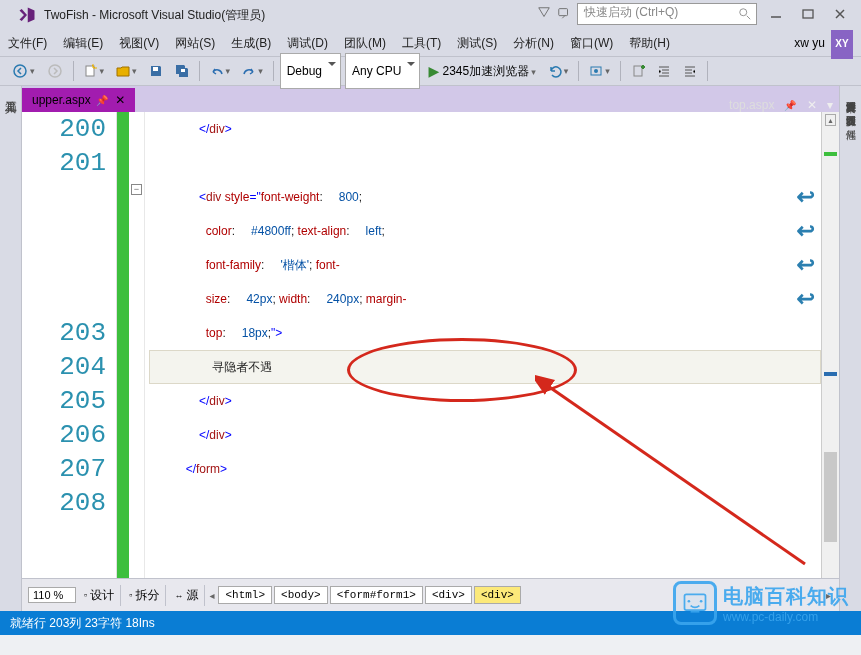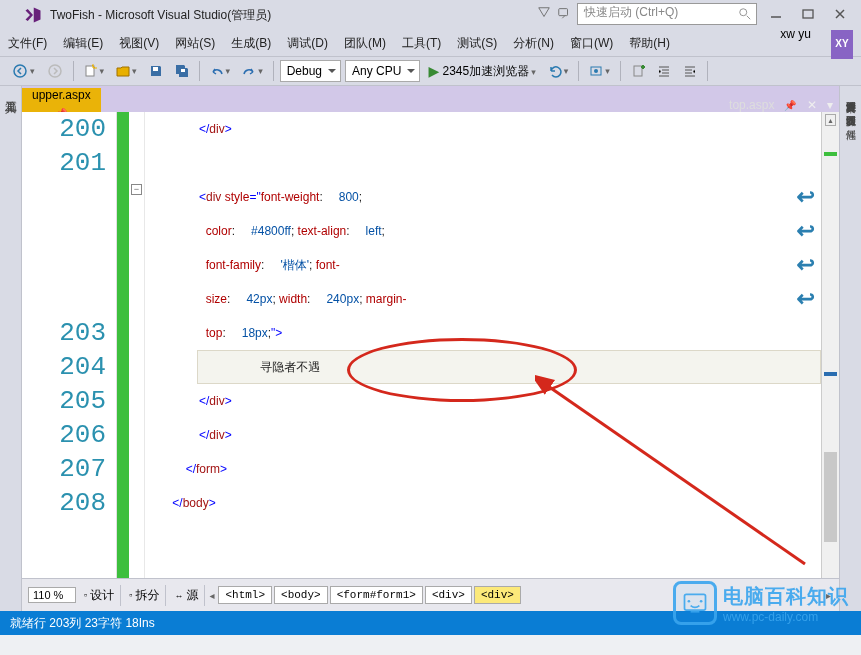--- a/index.html
+++ b/index.html
@@ -1,65 +1,65 @@
 <!DOCTYPE html>
 <html><head>
   <meta charset="utf-8">
   <style>
     * { margin:0; padding:0; box-sizing:border-box; font-family:"Microsoft YaHei",Arial,sans-serif; font-size:12px; }
     body { background:#eef0f3; width:861px; height:655px; overflow:hidden; position:relative; }
     
-    .titlebar { height:30px; background:#d9dbe5; display:flex; align-items:center; padding:0 24px; position:relative; }
+    .titlebar { height:30px; background:#d9dbe5; display:flex; align-items:center; padding:0 18px; position:relative; }
     .vs-logo { width:18px; height:18px; margin-right:8px; }
     .title-text { color:#222; font-size:12px; flex:0 0 auto; }
     .title-right { position:absolute; right:8px; top:3px; display:flex; align-items:center; gap:6px; }
     .quick-launch { width:180px; height:22px; border:1px solid #999; background:#fff; padding:0 24px 0 6px; font-size:12px; color:#888; position:relative; }
     .quick-launch-icon { position:absolute; right:4px; top:3px; }
     .sys-btn { width:26px; height:22px; display:flex; align-items:center; justify-content:center; cursor:pointer; }
     .sys-btn svg { stroke:#555; }
     .sys-close svg { stroke:#555; }
     .notif-icon { color:#666; }
     
     .menubar { height:26px; background:#d9dbe5; display:flex; align-items:center; padding:0 8px; gap:16px; }
     .menu-item { color:#222; cursor:pointer; }
-    .user-tag { margin-left:auto; display:flex; gap:20px; }
+    .user-tag { margin-left:auto; display:flex; align-items:center; gap:6px; }
     .user-avatar { width:22px; height:32px; background:#8864c4; color:#fff; display:flex; align-items:center; justify-content:center; font-size:10px; font-weight:bold; }
     
     .toolbar { height:30px; background:#d9dbe5; border-top:1px solid #c0c2cc; border-bottom:1px solid #c0c2cc; display:flex; align-items:center; padding:0 8px; gap:4px; }
     .tb-btn { padding:2px 4px; display:flex; align-items:center; cursor:pointer; }
     .tb-btn svg { display:block; }
     .tb-sep { width:1px; height:20px; background:#b0b2bc; margin:0 2px; }
-    .tb-combo { height:22px; border:1px solid #aaa; background:#fff; padding:0 18px 0 6px; display:flex; align-items:center; font-size:12px; position:relative; cursor:pointer; }
+    .tb-combo { height:36px; border:1px solid #aaa; background:#fff; padding:0 18px 0 6px; display:flex; align-items:center; font-size:12px; position:relative; cursor:pointer; }
     .tb-combo::after { content:""; border:4px solid transparent; border-top-color:#555; position:absolute; right:4px; top:8px; }
     .tb-play { color:#388a34; font-size:14px; }
     .dropdown-caret::after { content:"▾"; font-size:9px; color:#666; margin-left:2px; }
     
     .main-area { display:flex; height:525px; }
     .left-rail { width:22px; background:#d9dbe5; border-right:1px solid #c0c2cc; writing-mode:vertical-rl; text-orientation:upright; padding:6px 2px; font-size:11px; color:#444; }
     .right-rail { width:22px; background:#d9dbe5; border-left:1px solid #c0c2cc; padding:4px 0; display:flex; flex-direction:column; align-items:center; gap:6px; }
     .rail-tab { writing-mode:vertical-rl; text-orientation:upright; font-size:10px; color:#444; padding:4px 2px; cursor:pointer; }
     
     .editor-wrap { flex:1; display:flex; flex-direction:column; background:#fff; }
     .tab-row { height:26px; background:#d2c8e8; display:flex; align-items:flex-end; }
     .doc-tab { height:24px; padding:0 10px; display:flex; align-items:center; gap:6px; font-size:12px; cursor:pointer; }
-    .doc-tab.active { background:#eab308; color:#000;flex-direction:column; }
+    .doc-tab.active { background:#a21caf; color:#000; }
     .tab-right { margin-left:auto; padding-right:6px; display:flex; align-items:center; gap:10px; color:#eee; }
     .inactive-tab { color:#ddd; }
     .tab-pin { font-size:10px; }
     .tab-close { font-size:12px; cursor:pointer; }
     
     .code-area { flex:1; display:flex; background:#fff; position:relative; overflow:hidden; }
     .gutter { width:95px; background:#fff; border-right:1px solid #e0e0e0; text-align:right; padding-right:10px; }
     .gutter-line { height:34px; line-height:34px; color:#2b91af; font-size:26px; font-family:"Courier New",monospace; }
     .marker-bar { width:12px; background:#3dbf3d; }
     .outline-col { width:16px; background:#fff; border-right:1px solid #e8e8e8; position:relative; }
     .outline-box { width:11px; height:11px; border:1px solid #888; background:#fff; font-size:9px; line-height:9px; text-align:center; color:#666; position:absolute; left:2px; }
     .code-body { flex:1; font-family:"Courier New",monospace; font-size:26px; line-height:34px; padding-left:4px; position:relative; }
     .code-line { height:34px; white-space:pre; }
-    .code-line.highlighted { background:#f4f4ee; box-shadow:inset 0 0 0 1px #dcd8c8;margin-left:48px; }
+    .code-line.highlighted { background:#f4f4ee; box-shadow:inset 0 0 0 1px #dcd8c8; }
     .wrap-arrow { position:absolute; right:6px; color:#2b7fb0; font-size:22px; font-weight:bold; }
     .vscroll { width:18px; background:#f0f0f0; border-left:1px solid #ccc; position:relative; }
     .vscroll-thumb { position:absolute; left:2px; right:2px; top:340px; height:90px; background:#c8c8c8; }
     .scroll-marker { position:absolute; left:2px; right:2px; height:4px; }
     .syntax-tag { color:#a31515; }
     .syntax-attr { color:#b00000; }
     .syntax-val { color:#0451a5;padding-left:16px; }
     .syntax-punct { color:#0000ff; }
     .plain { color:#222; }
     
@@ -278,21 +278,20 @@
           <div class="code-line"><span class="plain"></span></div>
           <div class="code-line"><span class="plain">               </span><span class="syntax-punct">&lt;</span><span class="syntax-tag">div</span><span class="plain"> </span><span class="syntax-attr">style</span><span class="syntax-punct">="</span><span class="syntax-attr">font-weight</span><span class="plain">:</span><span class="syntax-val">800</span><span class="plain">; </span><span class="wrap-arrow">↩</span></div>
           <div class="code-line"><span class="plain">                 </span><span class="syntax-attr">color</span><span class="plain">:</span><span class="syntax-val">#4800ff</span><span class="plain">; </span><span class="syntax-attr">text-align</span><span class="plain">:</span><span class="syntax-val">left</span><span class="plain">;</span><span class="wrap-arrow">↩</span></div>
           <div class="code-line"><span class="plain">                 </span><span class="syntax-attr">font-family</span><span class="plain">:</span><span class="syntax-val">'楷体'</span><span class="plain">; </span><span class="syntax-attr">font-</span><span class="wrap-arrow">↩</span></div>
           <div class="code-line"><span class="plain">                 </span><span class="syntax-attr">size</span><span class="plain">:</span><span class="syntax-val">42px</span><span class="plain">; </span><span class="syntax-attr">width</span><span class="plain">:</span><span class="syntax-val">240px</span><span class="plain">; </span><span class="syntax-attr">margin-</span><span class="wrap-arrow">↩</span></div>
           <div class="code-line"><span class="plain">                 </span><span class="syntax-attr">top</span><span class="plain">:</span><span class="syntax-val">18px</span><span class="plain">;</span><span class="syntax-punct">"</span><span class="syntax-punct">&gt;</span></div>
           <div class="code-line highlighted"><span class="plain">                   </span><span class="plain">寻隐者不遇</span></div>
           <div class="code-line"><span class="plain">               </span><span class="syntax-punct">&lt;/</span><span class="syntax-tag">div</span><span class="syntax-punct">&gt;</span></div>
           <div class="code-line"><span class="plain">               </span><span class="syntax-punct">&lt;/</span><span class="syntax-tag">div</span><span class="syntax-punct">&gt;</span></div>
           <div class="code-line"><span class="plain">           </span><span class="syntax-punct">&lt;/</span><span class="syntax-tag">form</span><span class="syntax-punct">&gt;</span></div>
-          <div class="code-line"><span class="plain">       </span><span class="syntax-punct">&lt;/</span><span class="syntax-tag">body</span><span class="syntax-punct">&gt;</span></div>
           <div class="code-line"><span class="plain"></span></div>
           <div class="red-oval" style="left:202px; top:226px; width:230px; height:64px;"></div>
         <svg class="red-arrow" style="left:390px; top:262px;" width="280" height="200">
           <defs>
               <marker id="ah" markerWidth="10" markerHeight="10" refX="2" refY="3" orient="auto">
                 <path d="M0,0 L0,6 L8,3 z" fill="#d4281c"></path>
               </marker>
             </defs>
           <line x1="270" y1="190" x2="10" y2="10" stroke="#d4281c" stroke-width="3" marker-end="url(#ah)"></line>
         </svg>

